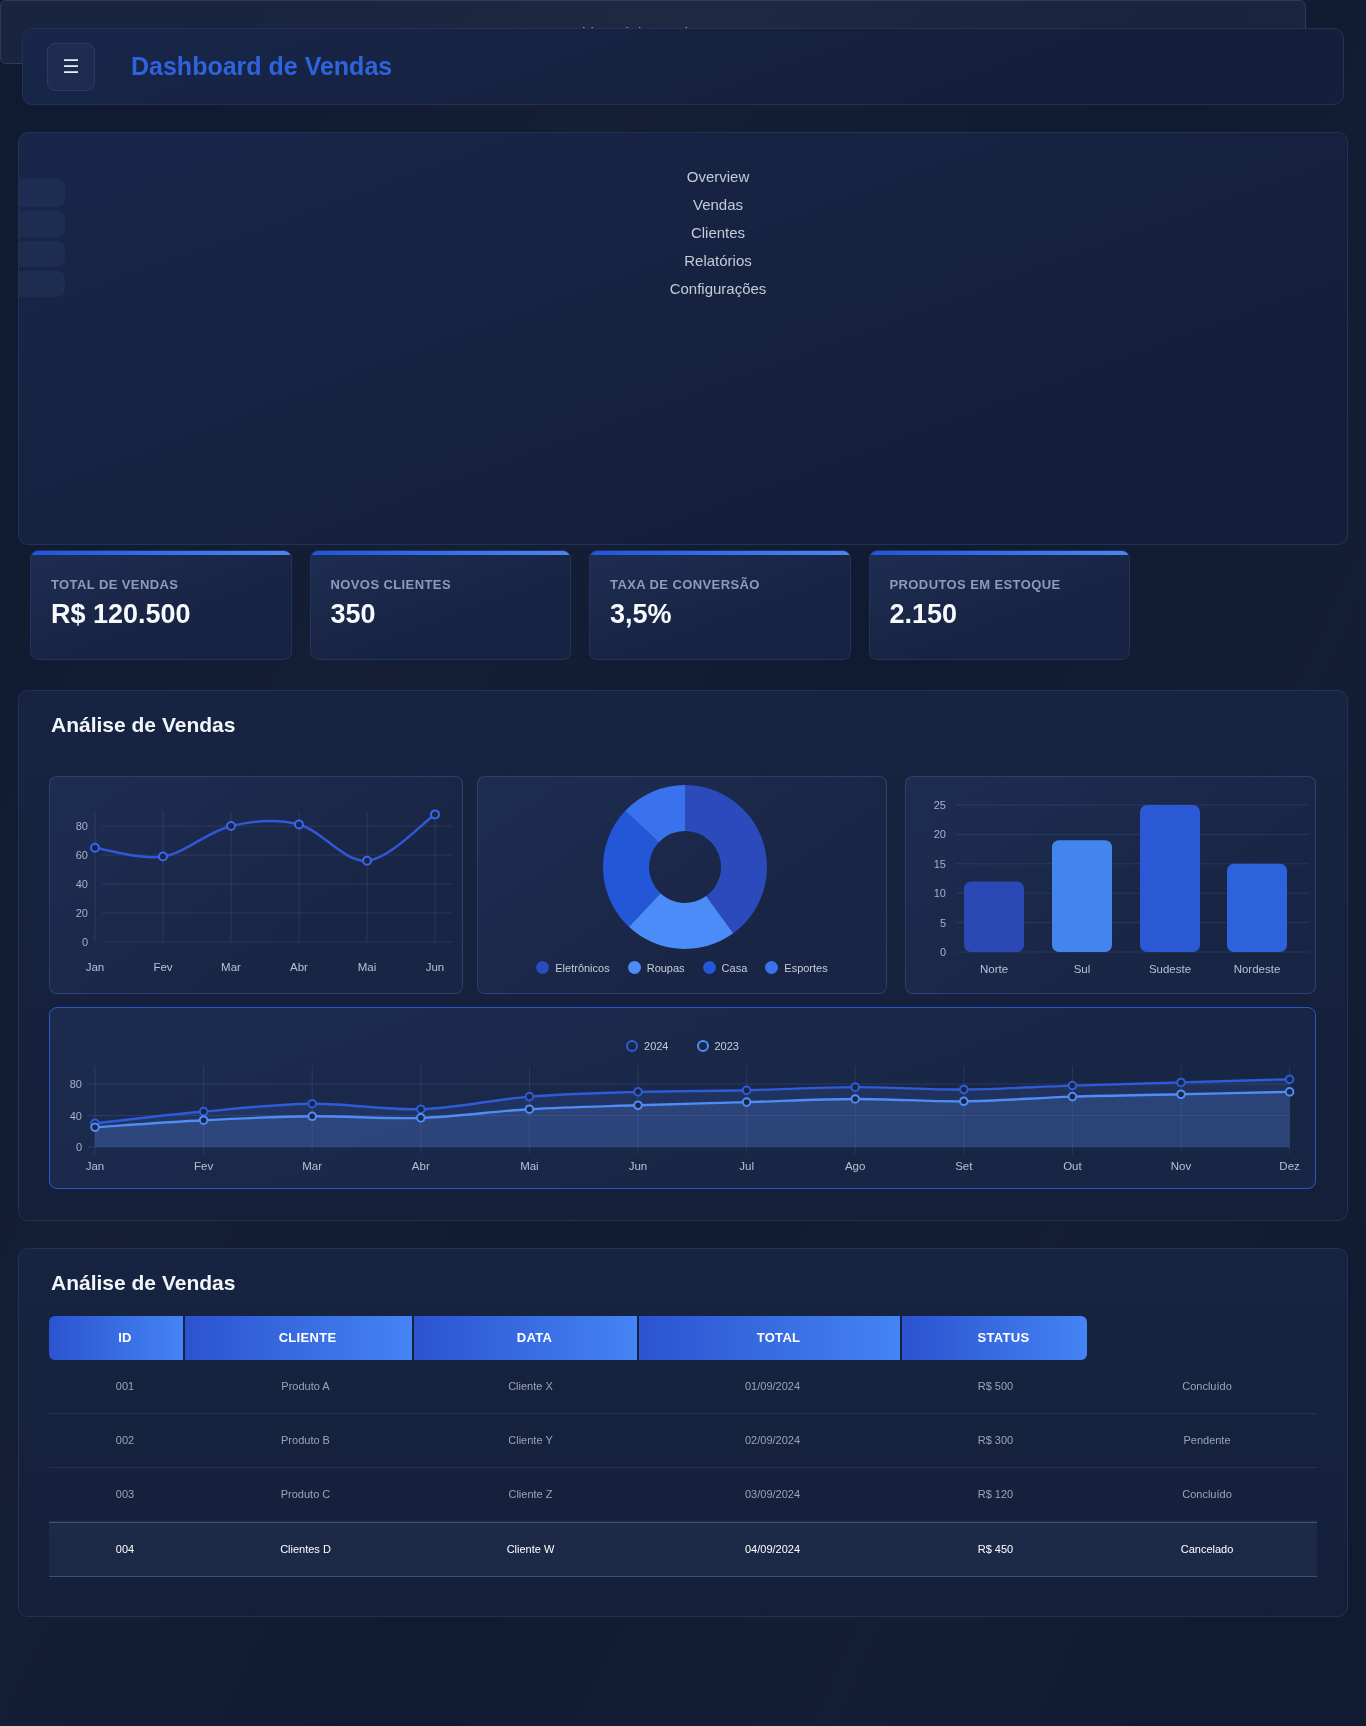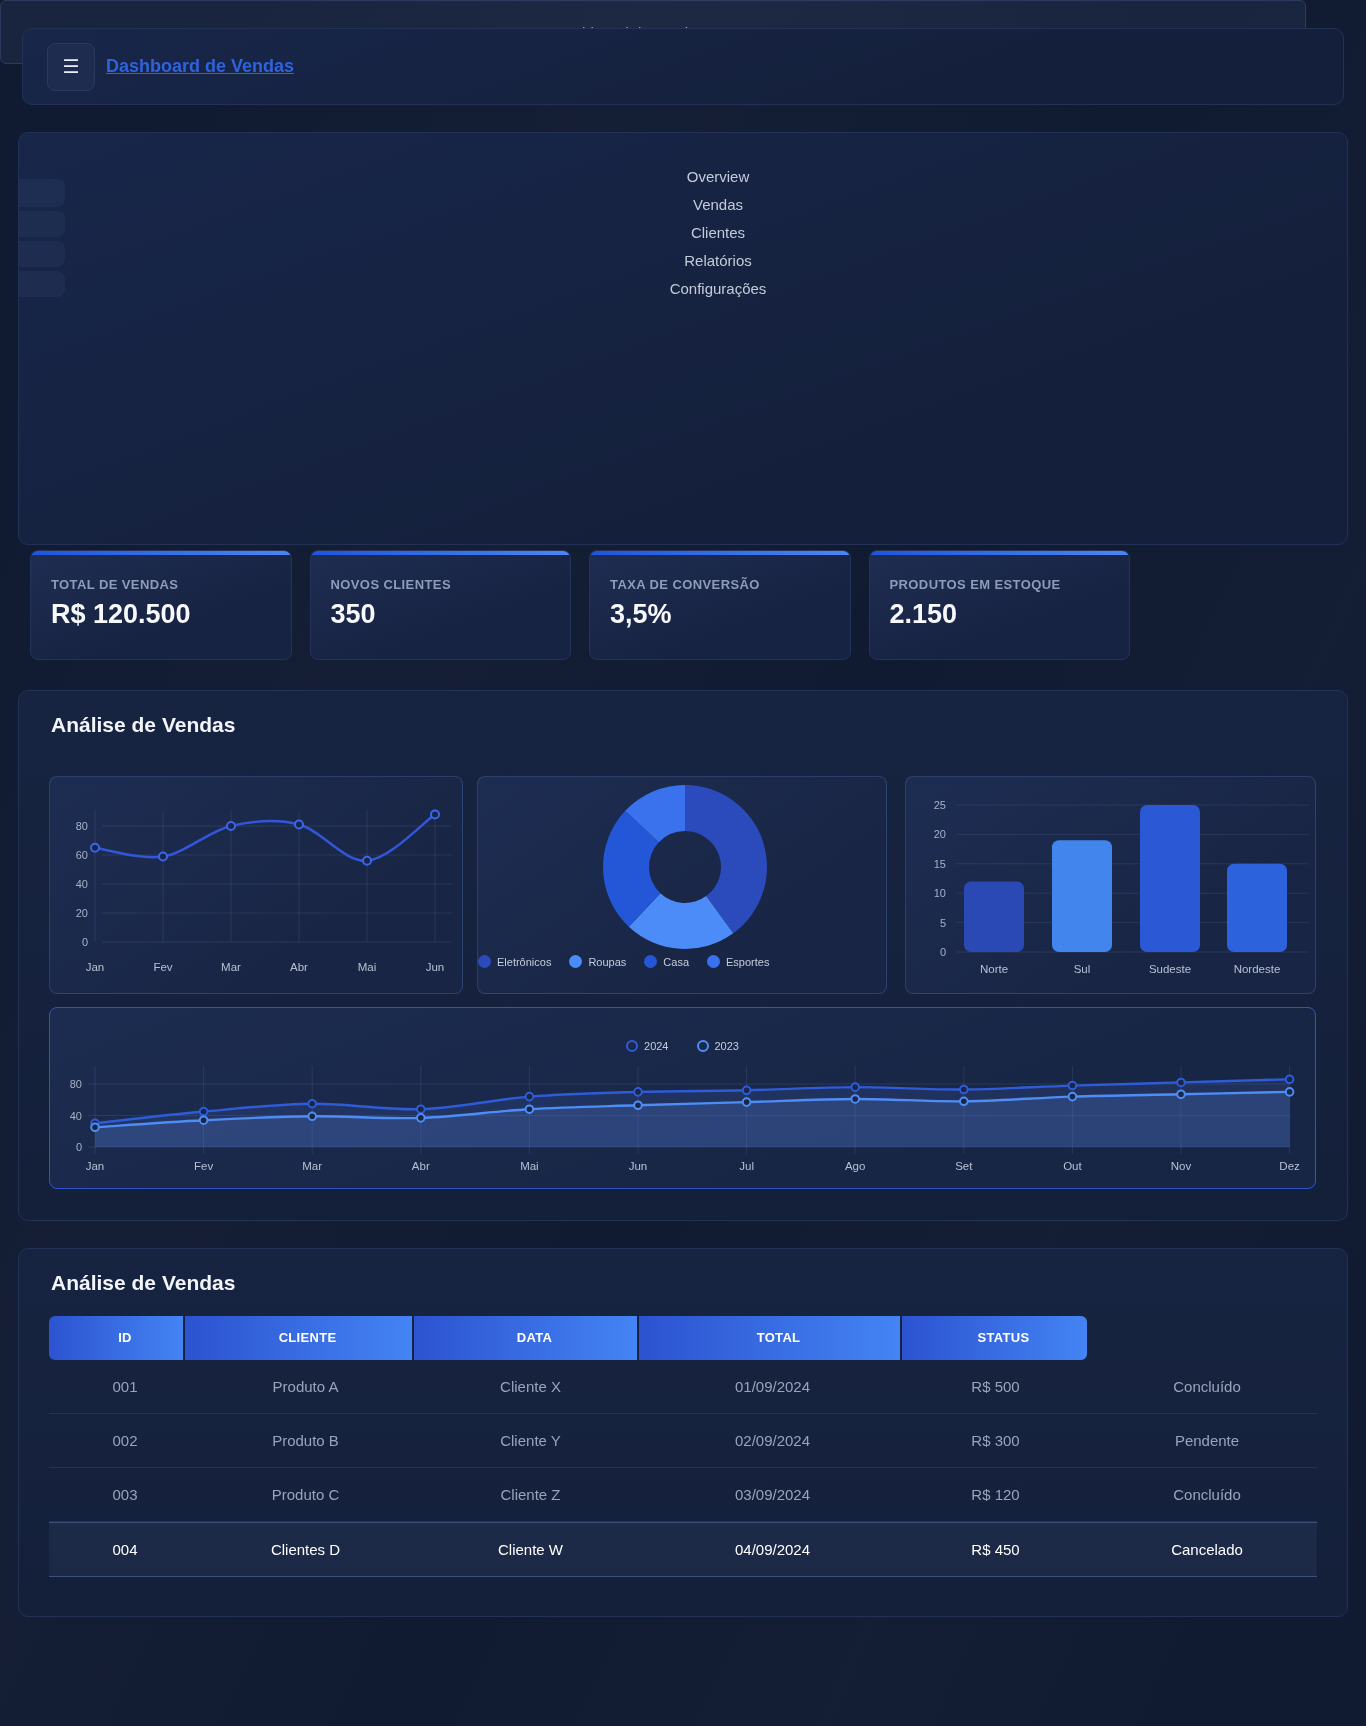--- a/index.html
+++ b/index.html
@@ -6,21 +6,21 @@
   body{width:1366px;height:1726px;position:relative;font-family:"Liberation Sans",sans-serif;
        background:#101a31;overflow:hidden;}
   body::before{content:"";position:absolute;inset:0;pointer-events:none;
        background:linear-gradient(115deg,transparent 10%,rgba(255,255,255,0.02) 32%,transparent 55%,rgba(255,255,255,0.015) 75%,transparent 92%);}
   .card{position:absolute;border-radius:10px;background:linear-gradient(160deg,#18264a 0%,#14203b 70%);
         border:1px solid #233155;box-sizing:border-box;}
   
   #app-header{left:22px;top:28px;width:1322px;height:77px;display:flex;align-items:center;padding:0 24px;}
   #menu-button{width:46px;height:46px;border-radius:8px;background:#1e2c50;border:1px solid #2b3a63;
         color:#e8ecf3;font-size:19px;display:flex;align-items:center;justify-content:center;cursor:pointer;}
-  #page-title{margin-left:11px;color:#2f62dd;font-size:18px;font-weight:bold;text-decoration:underline;}
+  #page-title{margin-left:36px;color:#2f62dd;font-size:25px;font-weight:bold;}
   
   #nav-panel{left:18px;top:132px;width:1330px;height:413px;}
   #nav-list{list-style:none;margin:0;padding:30px 0 0 70px;text-align:center;}
   #nav-list li{color:#c4cbd8;font-size:15px;height:28px;line-height:28px;cursor:pointer;}
   .nav-ghost{position:absolute;left:0;width:46px;background:rgba(160,190,255,0.05);border-radius:0 8px 8px 0;}
   
   #stats-row{position:absolute;left:30px;top:550px;width:1100px;display:flex;gap:18px;}
   .stat-card{flex:1;height:110px;border-radius:8px;background:linear-gradient(160deg,#1e2d52 0%,#172342 65%);
         position:relative;overflow:hidden;border:1px solid #24335a;box-sizing:border-box;}
   .stat-accent{position:absolute;top:0;left:0;right:0;height:4px;
@@ -32,35 +32,35 @@
   .section-title{position:absolute;left:32px;top:22px;color:#f2f5f9;font-size:21px;font-weight:bold;}
   .mini-card{position:absolute;top:85px;height:218px;border-radius:8px;
         background:linear-gradient(145deg,#1d2d52 0%,#192544 70%);border:1px solid rgba(96,130,210,0.28);box-sizing:border-box;}
   #line-chart-card{left:30px;width:414px;}
   #donut-chart-card{left:458px;width:410px;}
   #bar-chart-card{left:886px;width:411px;}
   #comparison-chart-card{position:absolute;left:30px;top:316px;width:1267px;height:182px;border-radius:8px;
         background:linear-gradient(160deg,#1c2c50 0%,#182645 70%);border:1px solid #2d55c8;box-sizing:border-box;}
   svg{display:block;}
   svg text{font-family:"Liberation Sans",sans-serif;}
-  #donut-legend{position:absolute;left:0;right:0;top:178px;display:flex;gap:18px;}
+  #donut-legend{position:absolute;left:0;right:0;top:184px;display:flex;justify-content:center;gap:18px;}
   .legend-item{display:flex;align-items:center;gap:6px;color:#c5cdda;font-size:11px;}
   .legend-dot{width:13px;height:13px;border-radius:50%;}
   #comparison-legend{position:absolute;left:0;right:0;top:32px;display:flex;justify-content:center;gap:28px;}
   .legend-ring{width:12px;height:12px;border-radius:50%;border:2px solid;box-sizing:border-box;background:transparent;}
   
   #table-panel{left:18px;top:1248px;width:1330px;height:369px;background:linear-gradient(180deg,#172441,#14203a);}
   #sales-table{position:absolute;left:30px;top:67px;width:1268px;text-align:center;}
   .t-row{display:grid;grid-template-columns:134px 227px 223px 261px 185px 238px;}
   .t-head{column-gap:2px;}
   .th{height:44px;line-height:44px;padding-left:18px;color:#ffffff;font-size:13px;font-weight:bold;
       letter-spacing:0.3px;background:linear-gradient(90deg,#2c53d0,#4484f4);box-sizing:border-box;}
   .th:first-child{border-radius:6px 0 0 6px;}
   .th:last-child{border-radius:0 6px 6px 0;}
-  .td{height:53px;line-height:53px;padding-left:18px;color:#98a4ba;font-size:15px;box-sizing:border-box;}
+  .td{height:53px;line-height:53px;padding-left:18px;color:#98a4ba;font-size:11px;box-sizing:border-box;}
   .t-body .t-row{border-bottom:1px solid rgba(148,170,220,0.12);cursor:pointer;}
   .t-row.highlight{background:rgba(148,180,255,0.06);border-top:1px solid rgba(148,180,255,0.28);
       border-bottom:1px solid rgba(148,180,255,0.28);}
   .t-row.highlight .td{color:#ffffff;font-weight:500;}
   
   #app-footer{left:30px;top:1635px;width:1304px;height:62px;border-radius:6px;background:#19253f;
       border:1px solid #2b3a5c;display:flex;align-items:center;justify-content:center;}
   #footer-text{color:#95a1b7;font-size:15px;}
 </style>
 </head>

